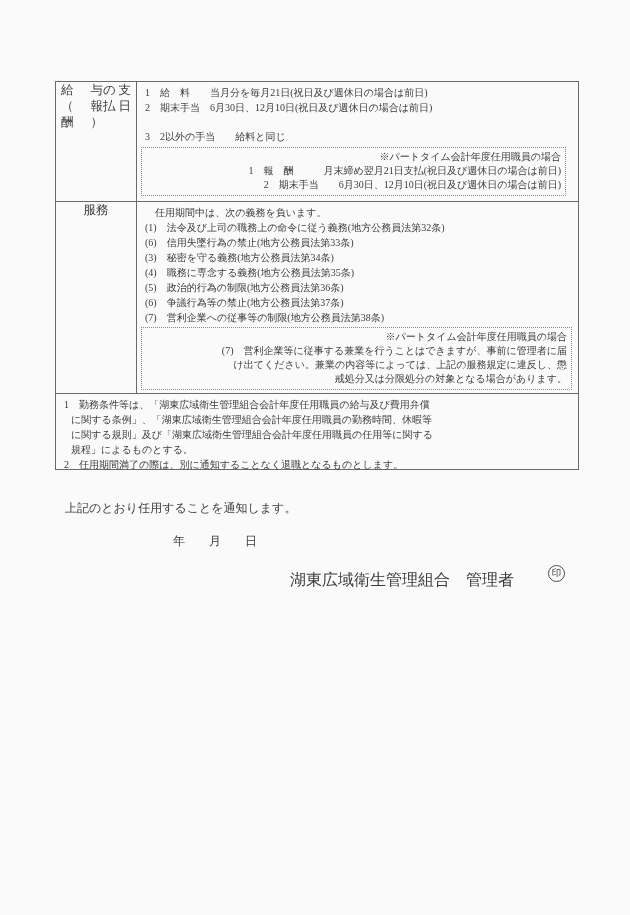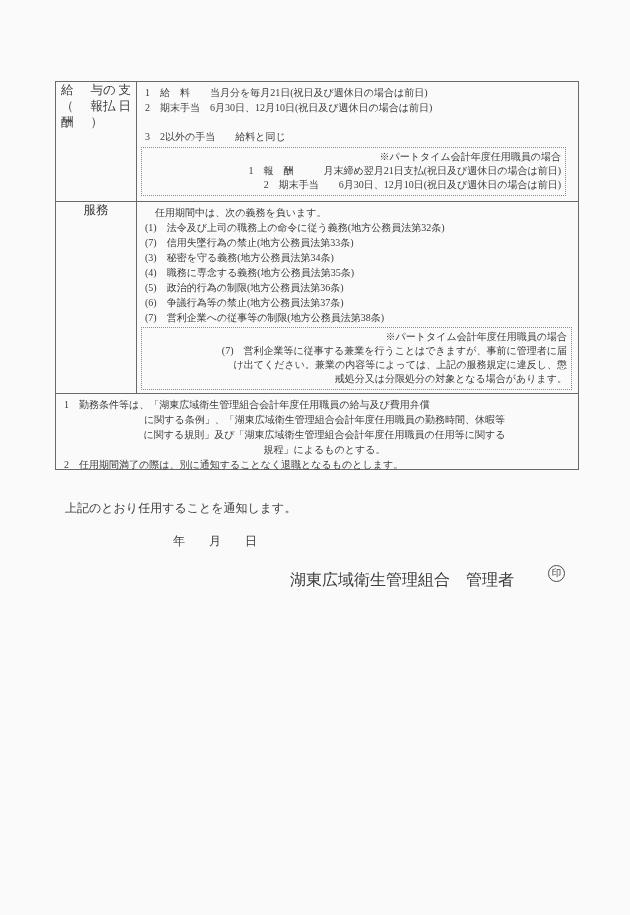--- a/index.html
+++ b/index.html
@@ -34,21 +34,21 @@
   .t-content { flex:1; padding:3px 0 0 8px; min-width:0; }
   .line { font-size:10px; line-height:15px; white-space:pre; }
   .gap-top { margin-top:14px; }
   .note-box {
     border:1px dotted #8a8a8a;
     margin:3px 12px 0 -4px;
     padding:2px 4px 3px 6px;
   }
   .note-box .line { line-height:14px; white-space:pre-wrap;text-align:right; }
   .row2 .note-box { margin-top:2px; margin-right:6px; }
-  .cont { padding-left:7px;text-align:center; }
+  .cont { padding-left:7px; }
   .cont7 { padding-left:25px; }
   .notice { position:absolute; left:65px; top:500px; font-size:12px; white-space:pre; }
   .dateline { position:absolute; left:173px; top:533px; font-size:12px; white-space:pre; }
   .signline { position:absolute; left:290px; top:570px; font-size:16px; white-space:pre; }
   .seal {
     position:absolute; left:548px; top:565px;
     width:17px; height:17px;
     border:1.2px solid #4a4a4a; border-radius:50%;
     display:flex; align-items:center; justify-content:center;
     font-size:9.5px; line-height:1; color:#3b3b3b;
@@ -78,21 +78,21 @@
       </div>
     </div>
 
     <div class="t-row row2">
       <div class="t-label">
         <div class="jl">服務</div>
       </div>
       <div class="t-content">
         <div class="line">　任用期間中は、次の義務を負います。</div>
         <div class="line">(1)　法令及び上司の職務上の命令に従う義務(地方公務員法第32条)</div>
-        <div class="line">(7)　信用失墜行為の禁止(地方公務員法第33条)</div>
+        <div class="line">(6)　信用失墜行為の禁止(地方公務員法第33条)</div>
         <div class="line">(3)　秘密を守る義務(地方公務員法第34条)</div>
         <div class="line">(4)　職務に専念する義務(地方公務員法第35条)</div>
         <div class="line">(5)　政治的行為の制限(地方公務員法第36条)</div>
         <div class="line">(6)　争議行為等の禁止(地方公務員法第37条)</div>
         <div class="line">(7)　営利企業への従事等の制限(地方公務員法第38条)</div>
         <div class="note-box">
           <div class="line">※パートタイム会計年度任用職員の場合</div>
           <div class="line">(7)　営利企業等に従事する兼業を行うことはできますが、事前に管理者に届</div>
           <div class="line cont7">け出てください。兼業の内容等によっては、上記の服務規定に違反し、懲</div>
           <div class="line cont7">戒処分又は分限処分の対象となる場合があります。</div>

